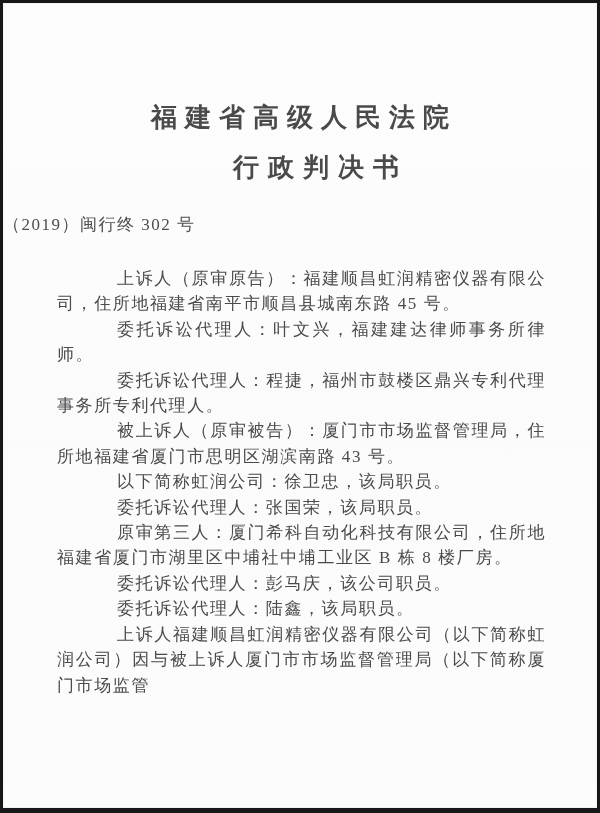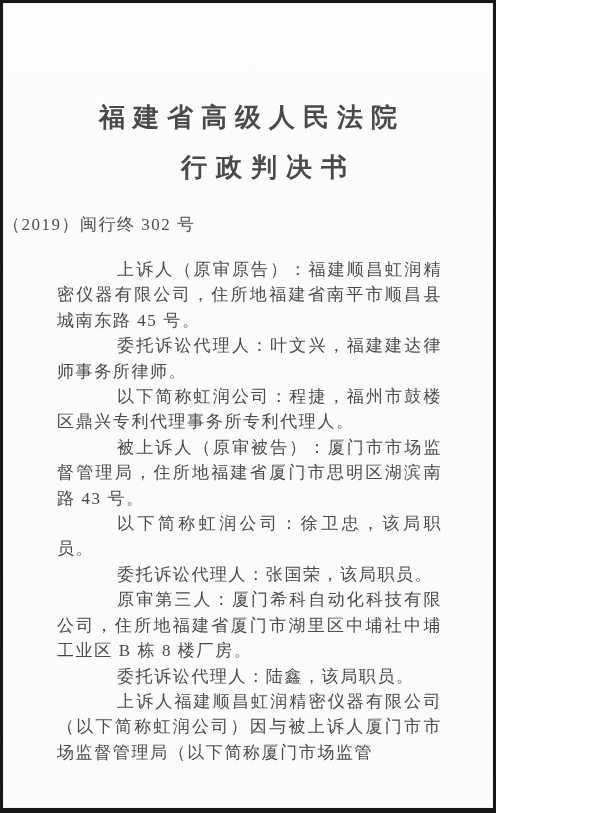--- a/index.html
+++ b/index.html
@@ -2,21 +2,21 @@
 <html><head>
 <meta charset="utf-8">
 <style>
   html, body {
     margin: 0;
     padding: 0;
     background: #ffffff;
   }
   .page {
     position: relative;
-    width: 496px;
+    width: 600px;
     height: 813px;
     box-sizing: border-box;
     background: linear-gradient(180deg, #fdfdfe 0%, #fbfbfc 55%, #fcfcfd 100%);
     border-style: solid;
     border-color: #171717;
     border-width: 3px 3px 5px 3px;
     box-shadow: inset 0 0 0 1px #f2f2f4;
     overflow: hidden;
     font-family: "Liberation Serif", "DejaVu Serif", serif;
     color: #474747;
@@ -44,21 +44,21 @@
   }
   .case-number {
     margin: 28px 52px 0 0;
     text-align: left;
     font-size: 17px;
     letter-spacing: 1.5px;
     line-height: 26px;
     color: #4e4e50;
   }
   .doc-body {
-    margin: 19px 51px 0 54px;
+    margin: 28px 51px 0 54px;
     font-size: 17px;
     letter-spacing: 1.6px;
     line-height: 25.4px;
     text-align: justify;
     color: #4a4a4c;
   }
   .doc-body p {
     margin: 0;
     padding: 0;
     text-indent: 60px;
@@ -70,21 +70,22 @@
 <div class="page">
   <h1 class="court-name">福建省高级人民法院</h1>
 
   <h2 class="doc-title">行政判决书</h2>
 
   <div class="case-number">（2019）闽行终 302 号</div>
 
   <div class="doc-body">
       <p>上诉人（原审原告）：福建顺昌虹润精密仪器有限公司，住所地福建省南平市顺昌县城南东路 45 号。</p>
       <p>委托诉讼代理人：叶文兴，福建建达律师事务所律师。</p>
-      <p>以下简称虹润公司：程捷，福州市鼓楼区鼎兴专利代理事务所专利代理人。</p>
+      <p>委托诉讼代理人：程捷，福州市鼓楼区鼎兴专利代理事务所专利代理人。</p>
       <p>被上诉人（原审被告）：厦门市市场监督管理局，住所地福建省厦门市思明区湖滨南路 43 号。</p>
       <p>以下简称虹润公司：徐卫忠，该局职员。</p>
       <p>委托诉讼代理人：张国荣，该局职员。</p>
       <p>原审第三人：厦门希科自动化科技有限公司，住所地福建省厦门市湖里区中埔社中埔工业区 B 栋 8 楼厂房。</p>
+      <p>委托诉讼代理人：彭马庆，该公司职员。</p>
       <p>委托诉讼代理人：陆鑫，该局职员。</p>
       <p>上诉人福建顺昌虹润精密仪器有限公司（以下简称虹润公司）因与被上诉人厦门市市场监督管理局（以下简称厦门市场监管</p>
     </div>
 </div>
 
 </body></html>

